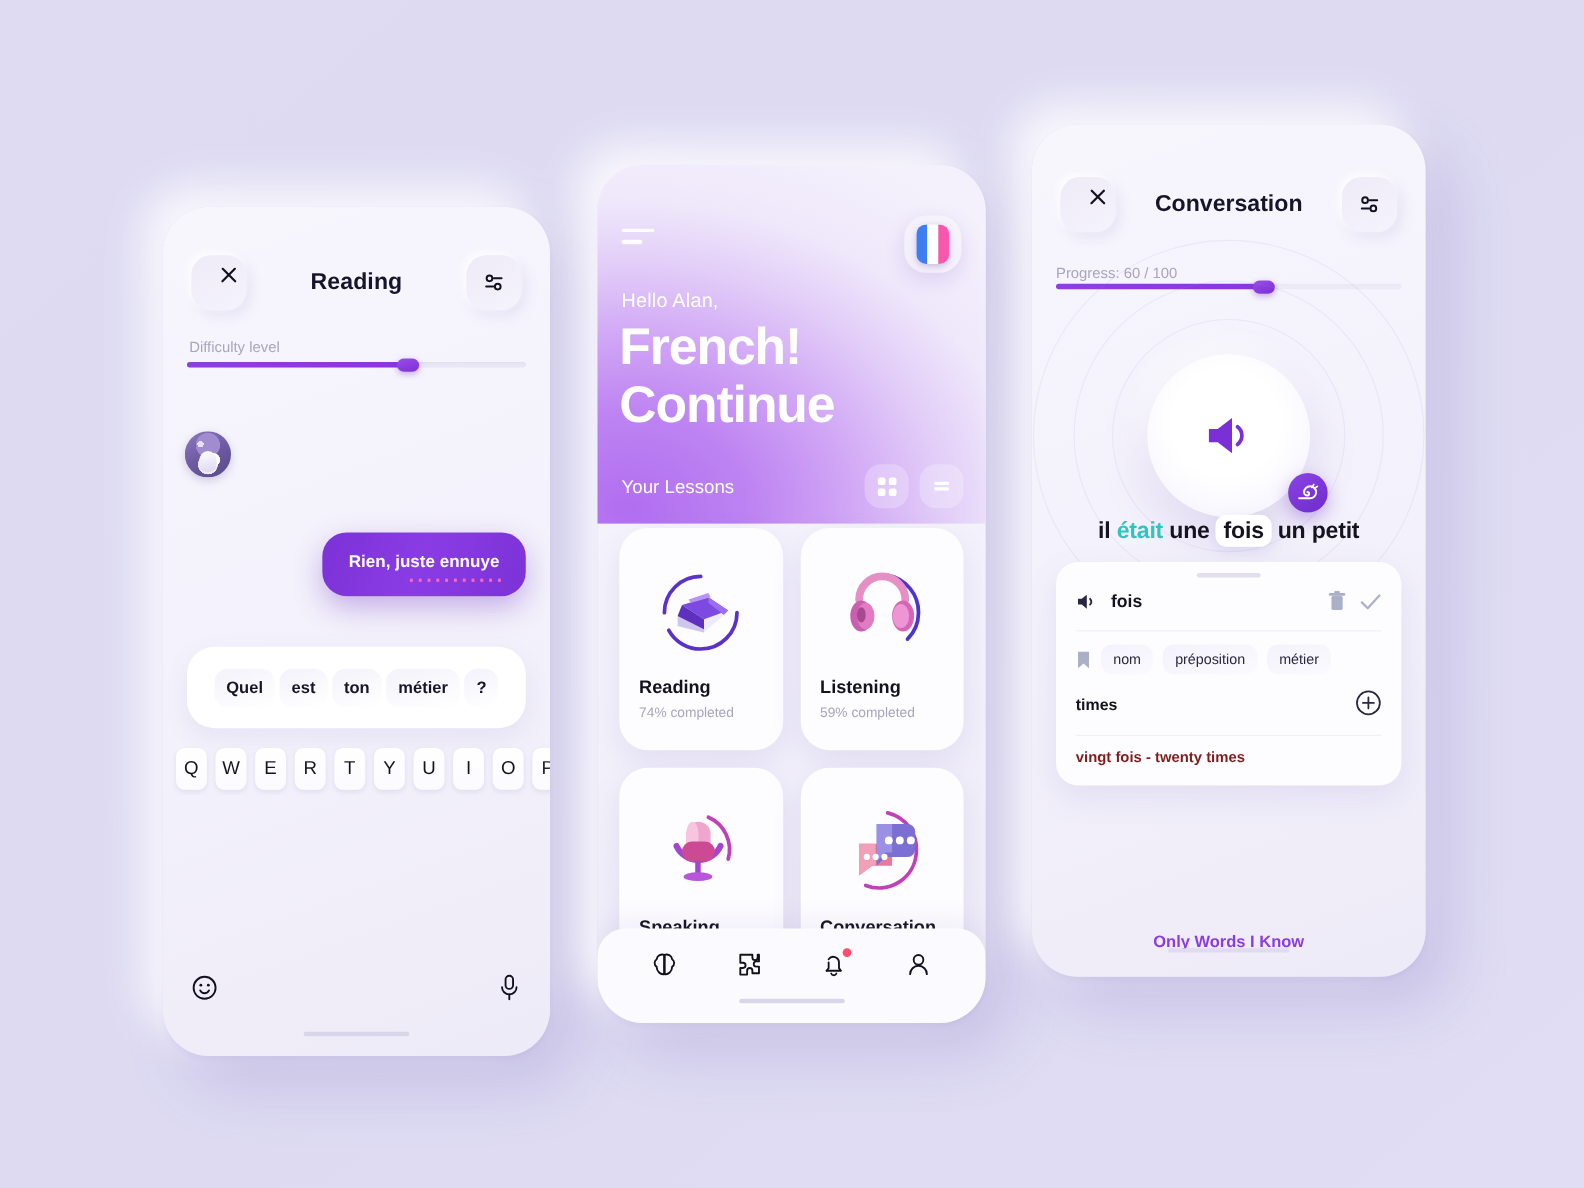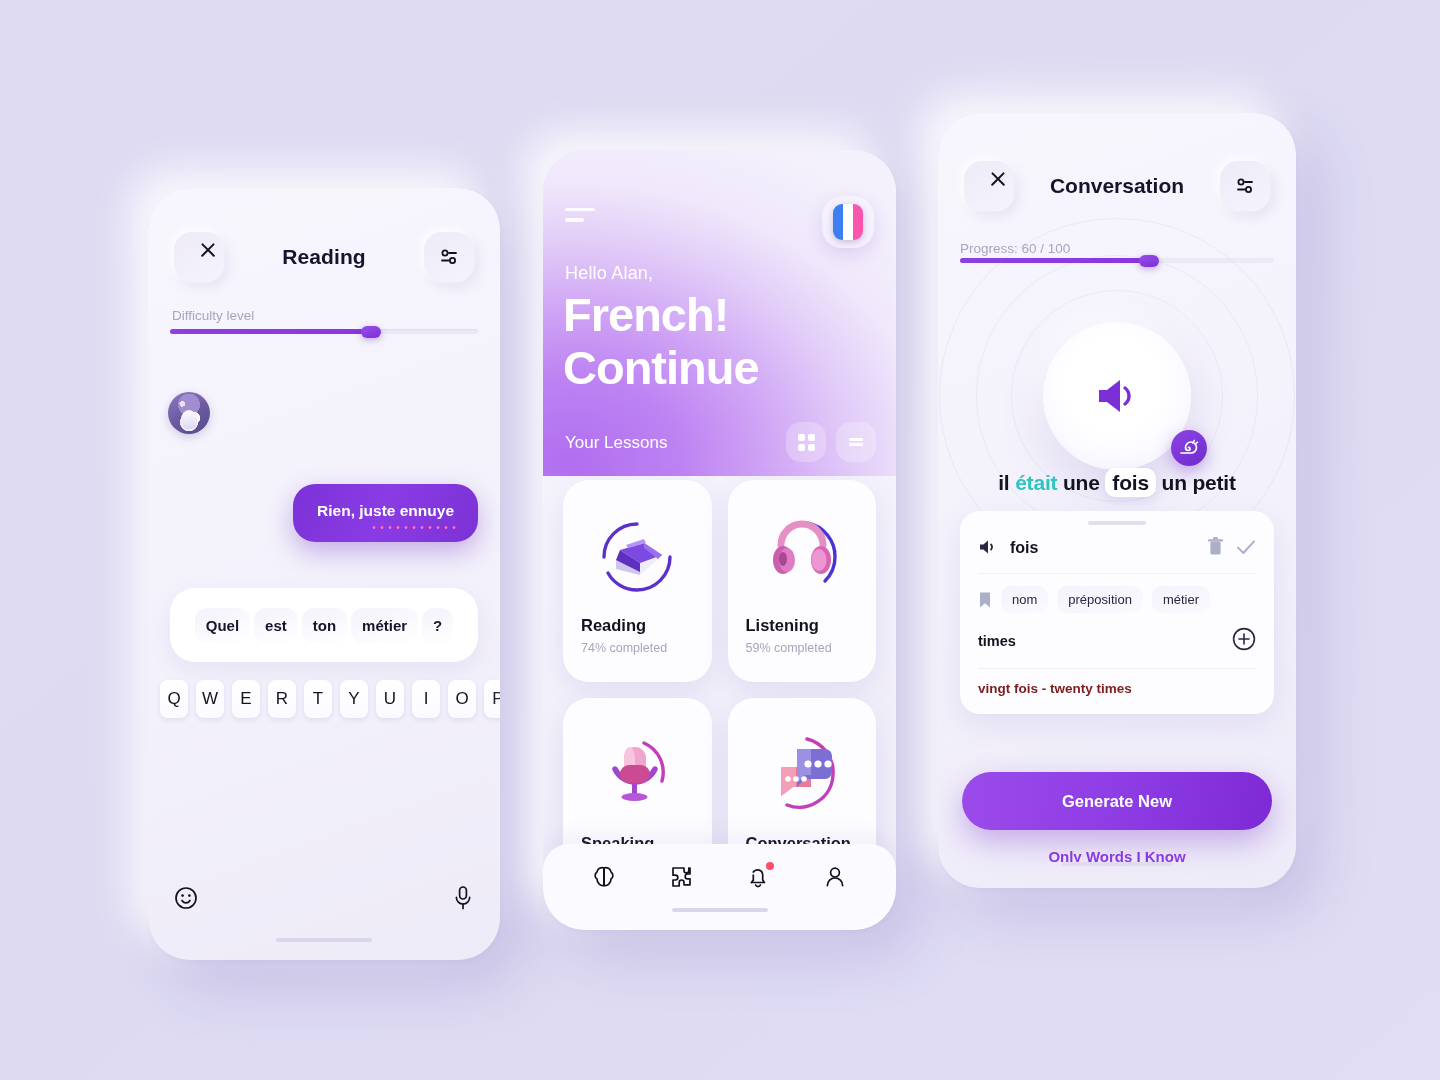--- a/index.html
+++ b/index.html
@@ -641,17 +641,16 @@
           </svg>
         </button>
       </div>
 
       <div class="wc-div"></div>
 
       <div class="wc-ex">vingt fois - twenty times</div>
     </div>
 
     <div class="only-known">Only Words I Know</div>
-    <button class="gen-btn">Generate New</button>
     <div class="p3-homebar"></div>
   </div>
 
 </div>
 
 </body></html>

